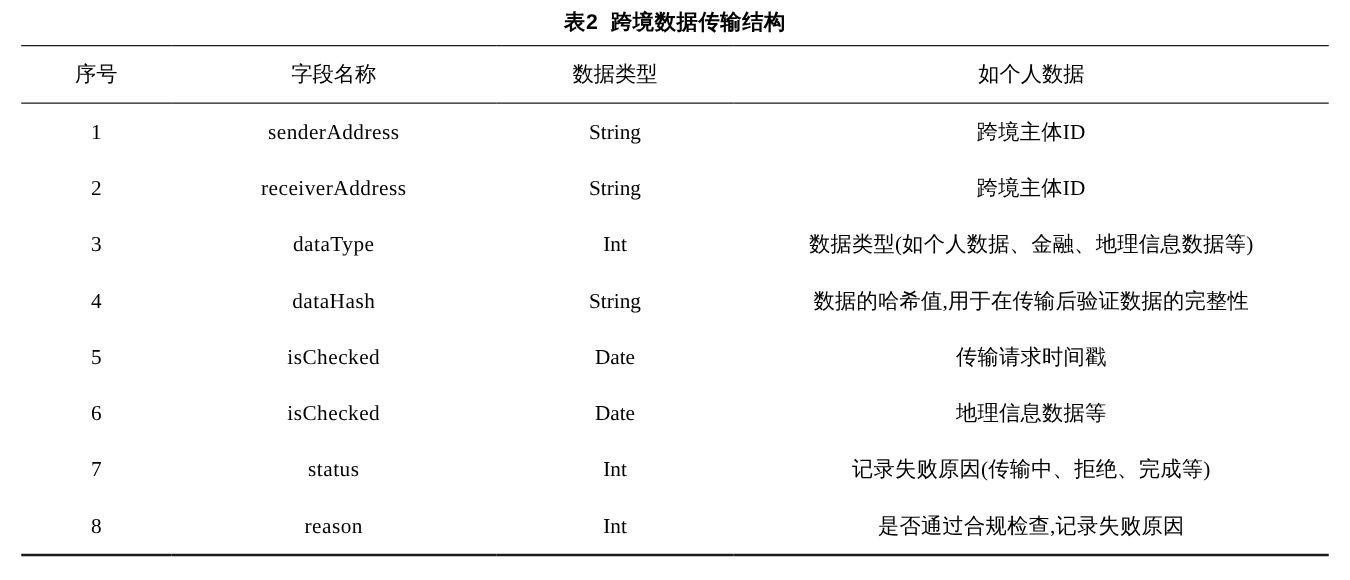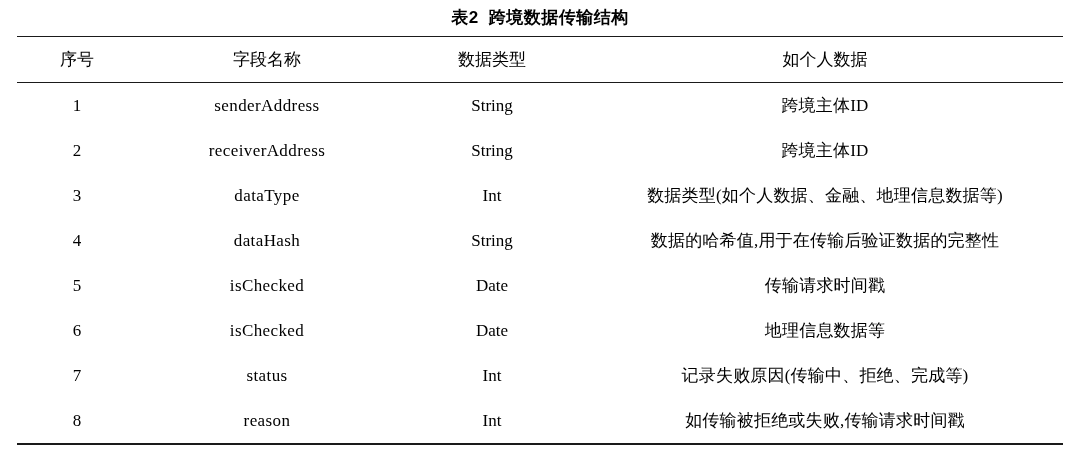--- a/index.html
+++ b/index.html
@@ -141,18 +141,18 @@
       <tr>
         <td>7</td>
         <td class="name-cell">status</td>
         <td>Int</td>
         <td class="cn desc-cell">记录失败原因(传输中、拒绝、完成等)</td>
       </tr>
       <tr class="rule-bottom">
         <td>8</td>
         <td class="name-cell">reason</td>
         <td>Int</td>
-        <td class="cn desc-cell">如传输被拒绝或失败,传输请求时间戳</td>
+        <td class="cn desc-cell">是否通过合规检查,记录失败原因</td>
       </tr>
     </tbody>
   </table>
 
 </div>
 
 </body></html>

